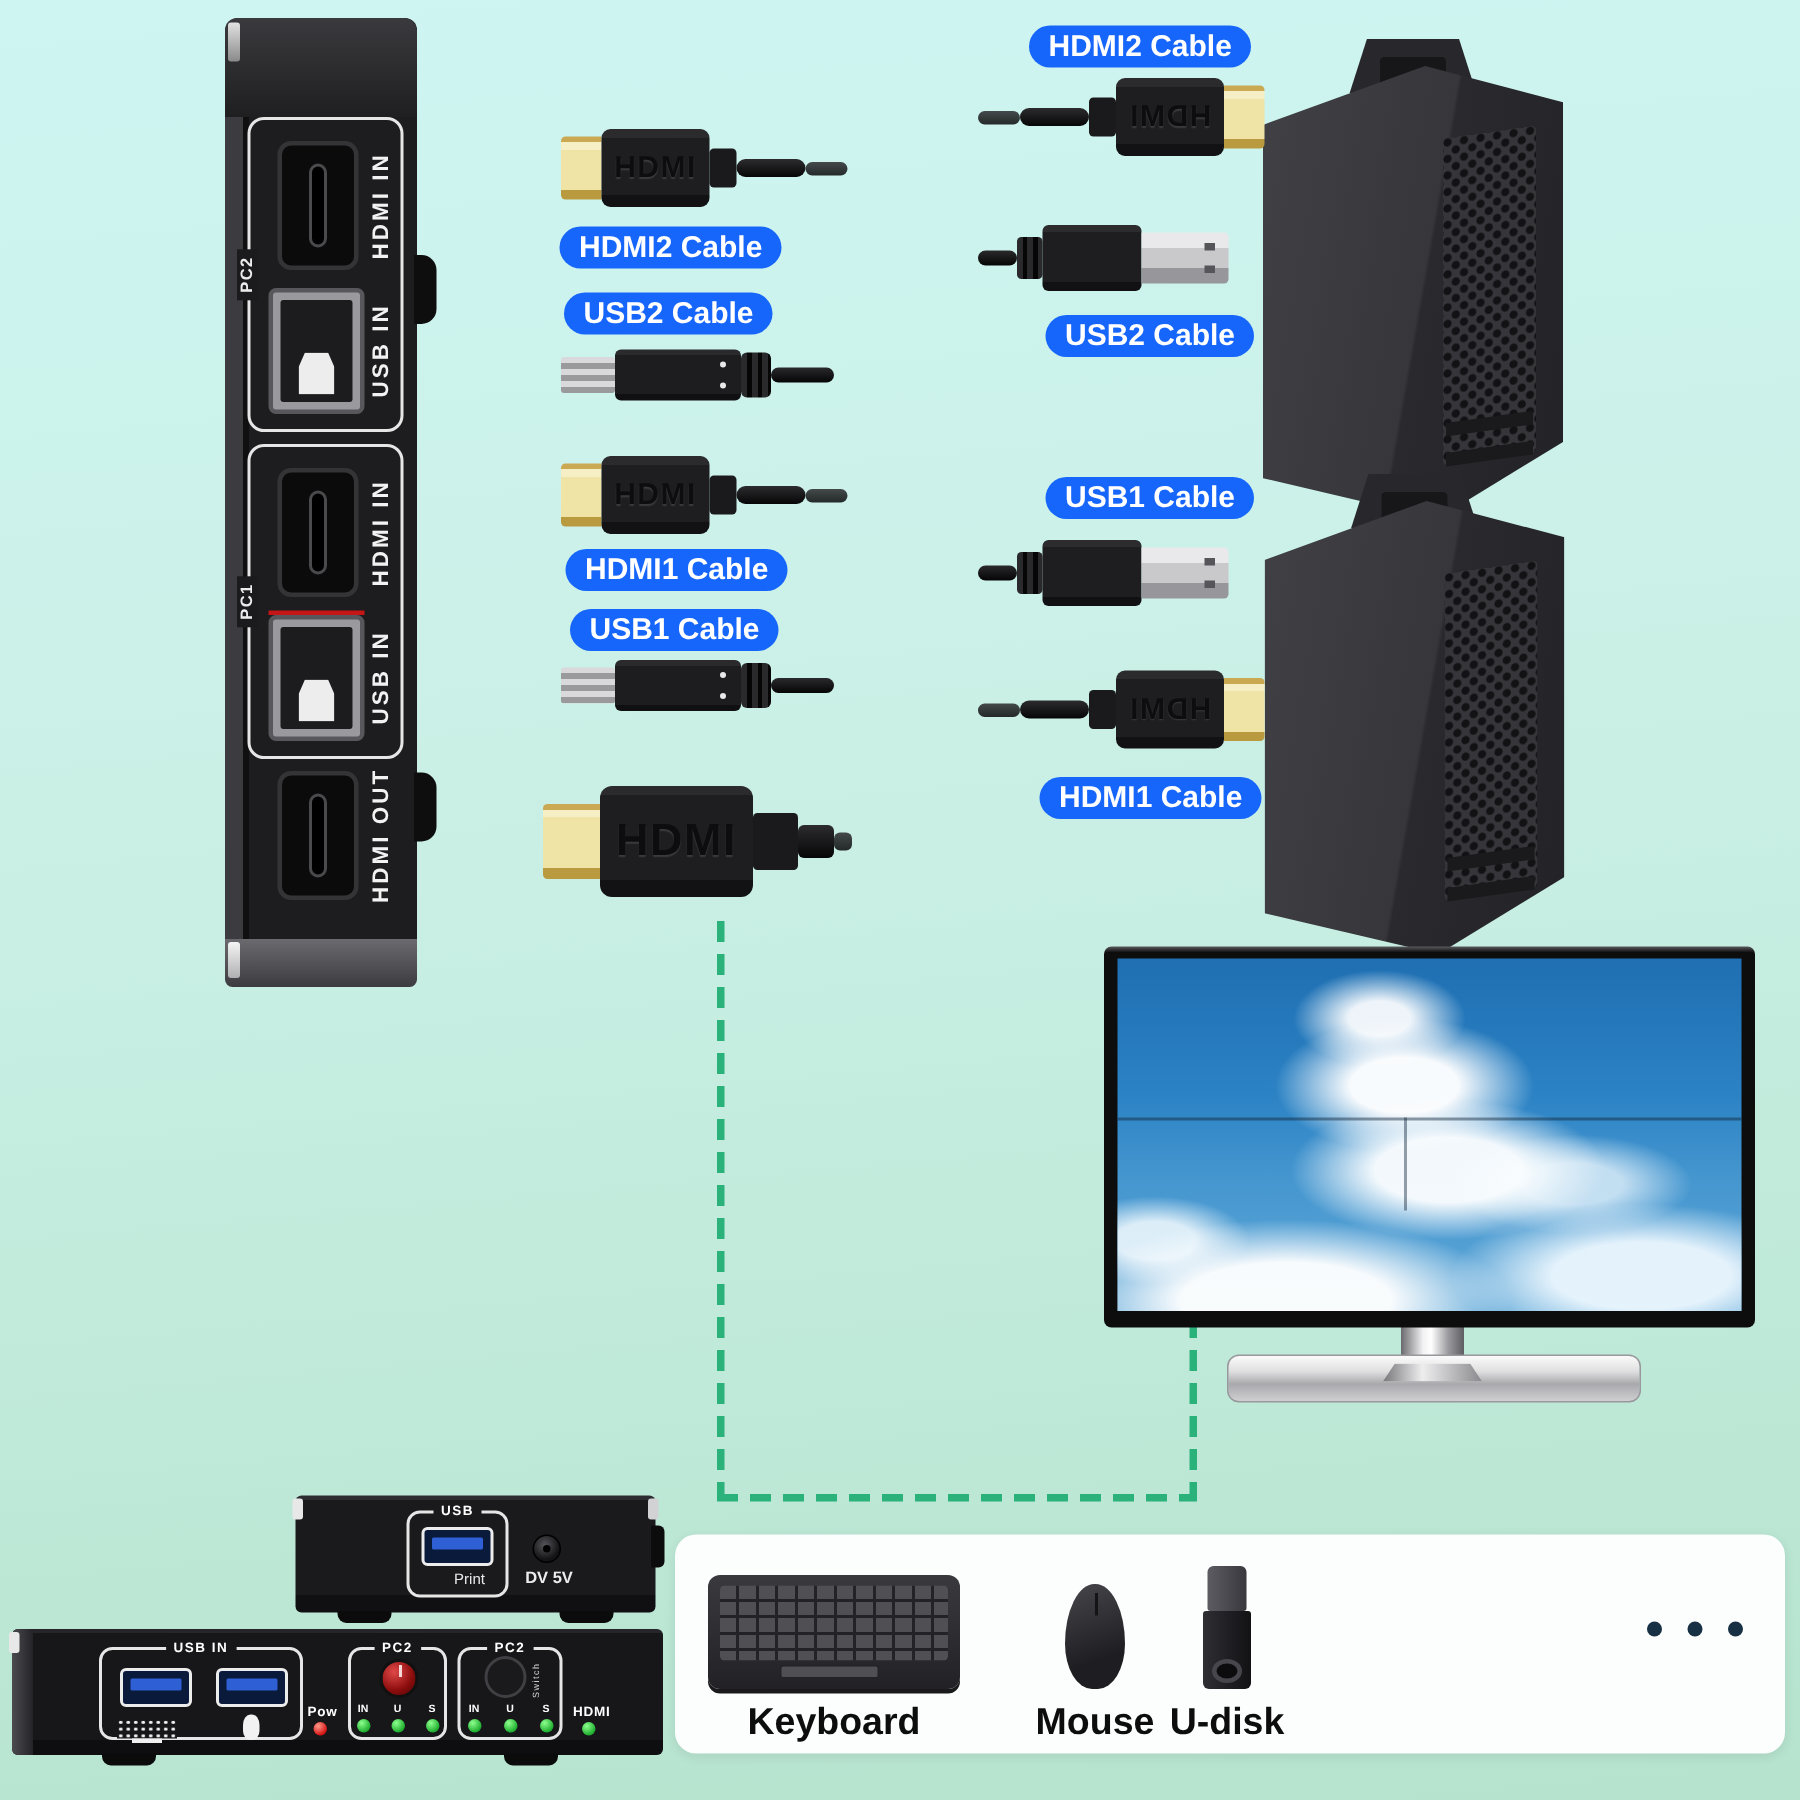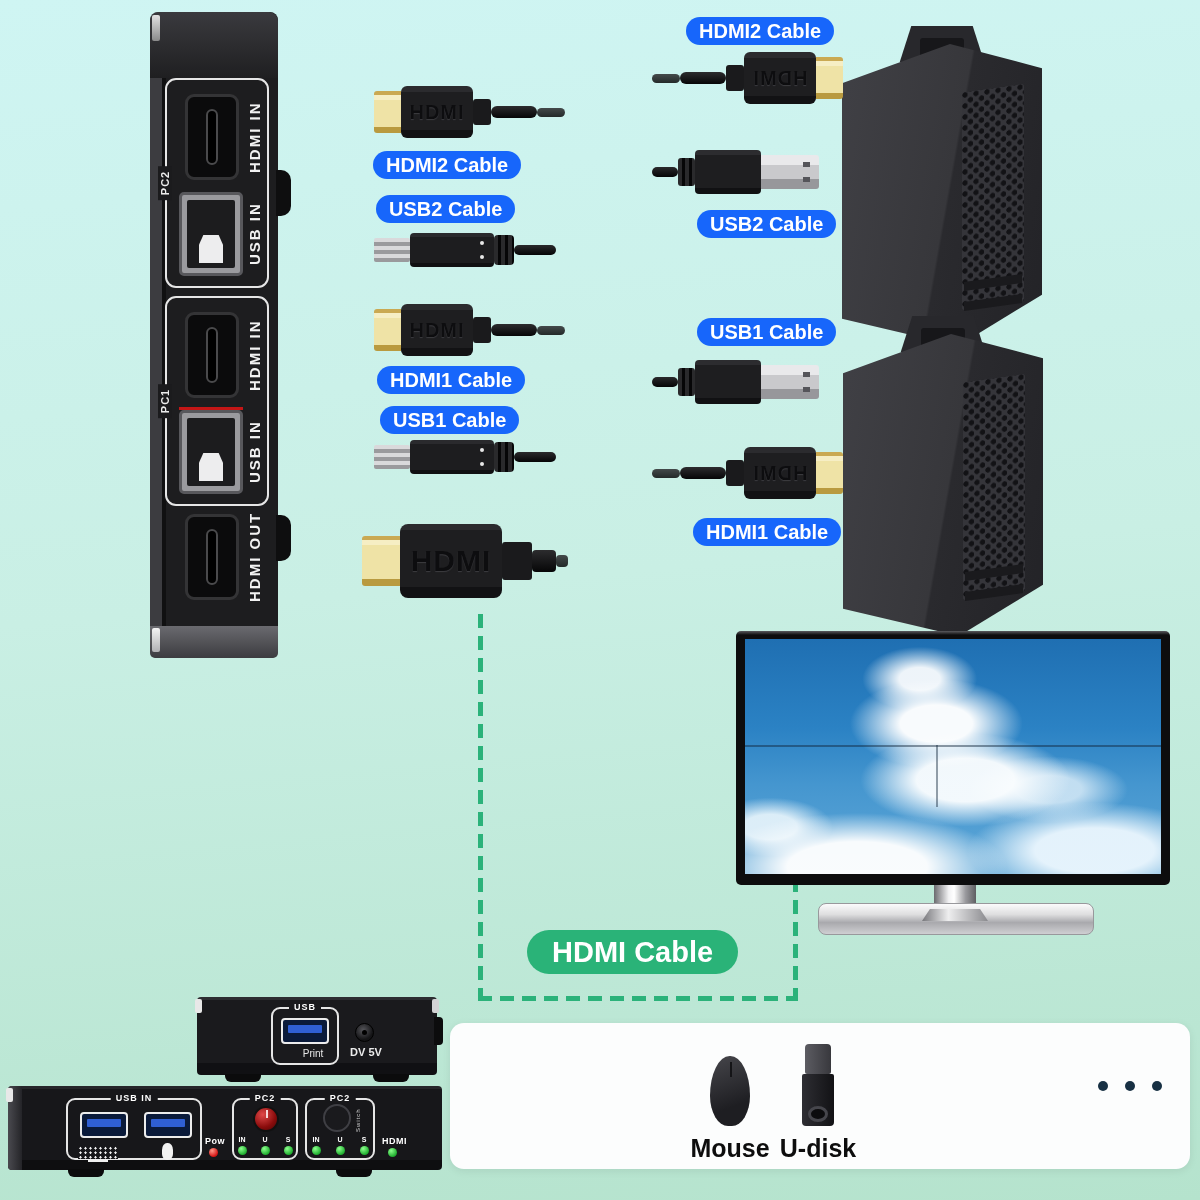--- a/index.html
+++ b/index.html
@@ -289,21 +289,20 @@
     <i class="gold"></i>
     <b class="hbody">HDMI</b>
     <i class="neck"></i>
     <i class="cord"></i>
     <i class="cord thin"></i>
   </div>
 
   <div class="dash-v" style="left:478px;top:614px;height:386px"></div>
   <div class="dash-h" style="left:478px;top:996px;width:320px"></div>
   <div class="dash-v" style="left:793px;top:878px;height:120px"></div>
-  <div class="pill-green" style="left:527px;top:930px">HDMI Cable</div>
 
   <div class="pill" style="left:686px;top:17px">HDMI2 Cable</div>
   <div class="hdmi-conn flip" style="left:652px;top:52px">
     <i class="gold"></i>
     <b class="hbody">HDMI</b>
     <i class="neck"></i>
     <i class="cord"></i>
     <i class="cord thin"></i>
   </div>
   <div class="usba-conn" style="left:652px;top:150px">
@@ -412,20 +411,29 @@
       <i class="led" style="left:53px;top:46px"></i>
     </div>
 
     <span class="tinylabel" style="left:374px;top:50px">HDMI</span>
     <i class="led" style="left:380px;top:62px"></i>
     <div class="dev-foot" style="left:60px"></div>
     <div class="dev-foot" style="right:70px"></div>
   </div>
 
   <div class="wpanel">
+    <div class="p-item" style="left:16px;width:180px">
+      <div class="p-img">
+        <div class="kb-body">
+          <i class="kb-keys"></i>
+          <i class="kb-space"></i>
+        </div>
+      </div>
+      <span class="p-label">Keyboard</span>
+    </div>
     <div class="p-item" style="left:235px;width:90px">
       <div class="p-img">
         <div class="mouse-img"></div>
       </div>
       <span class="p-label">Mouse</span>
     </div>
     <div class="p-item" style="left:323px;width:90px">
       <div class="p-img">
         <div class="udisk-img">
           <i class="ud-cap"></i>

